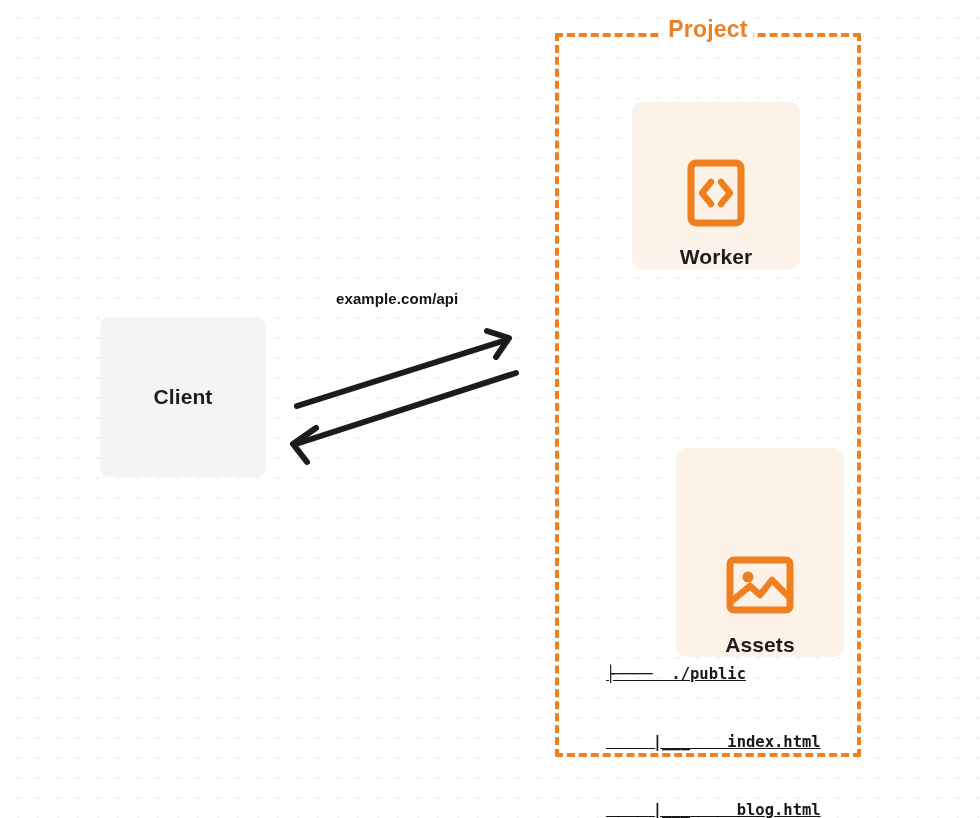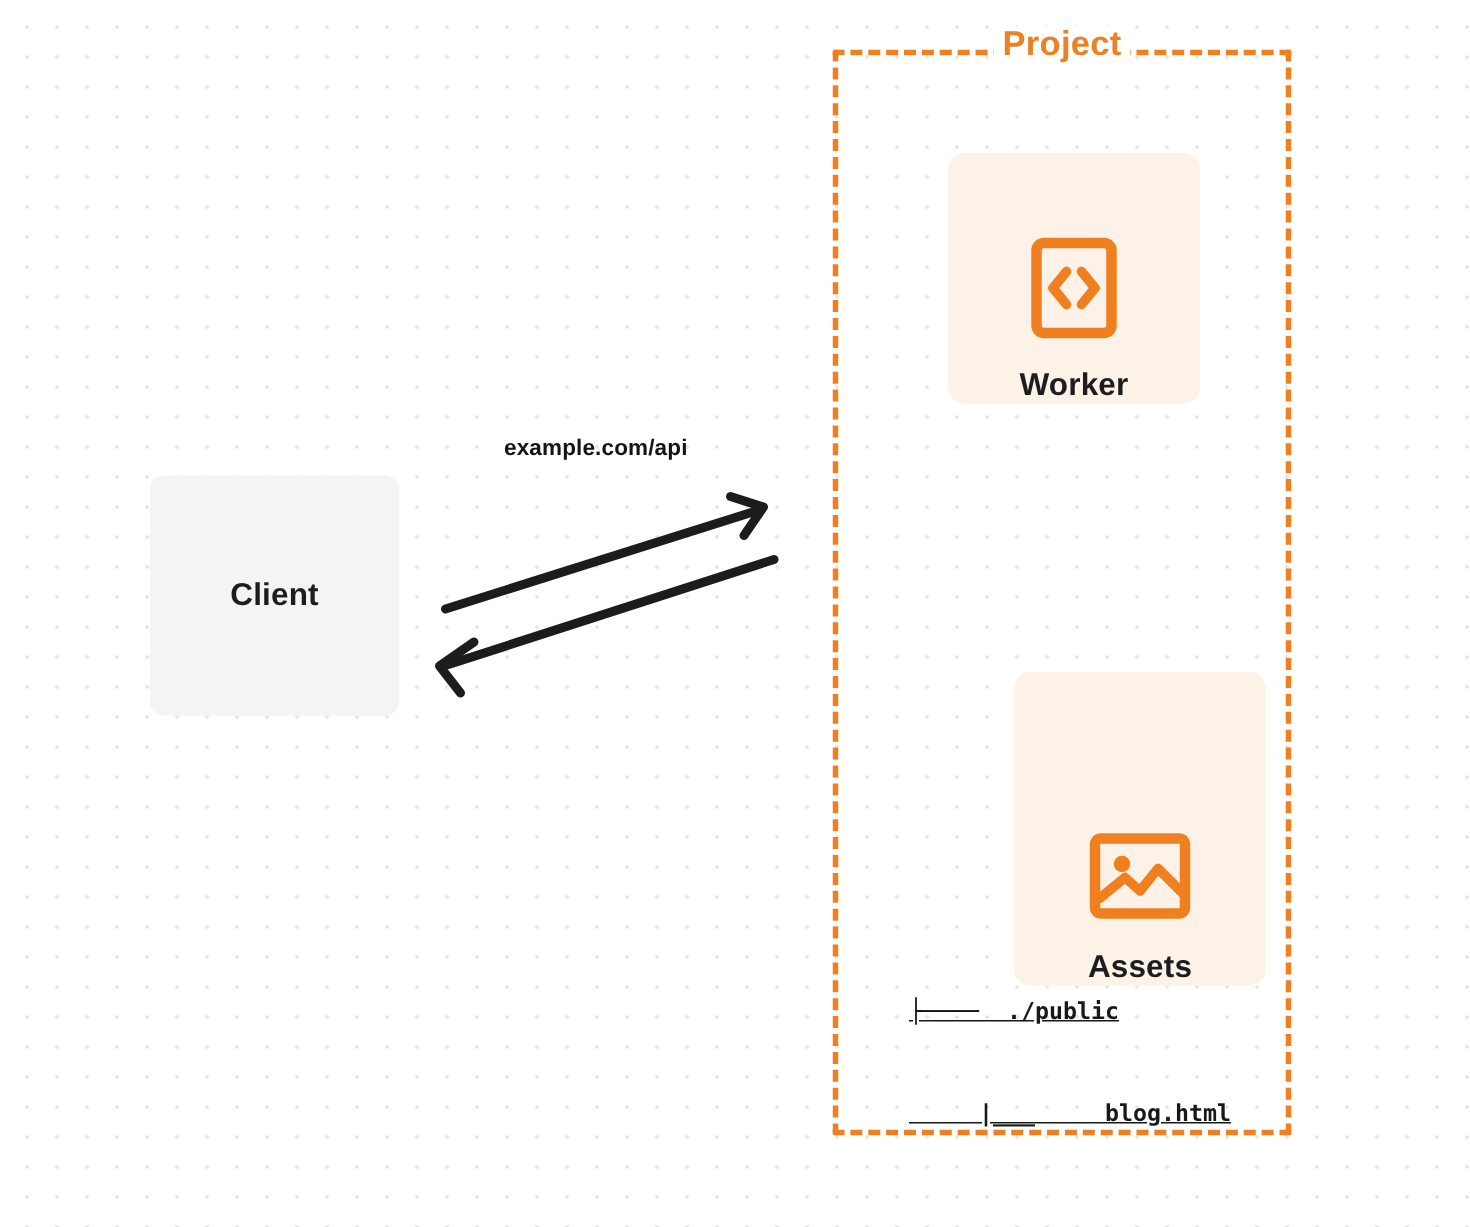--- a/index.html
+++ b/index.html
@@ -194,17 +194,18 @@
         <rect x="4" y="5" width="60" height="50" rx="4" ry="4" fill="none" stroke="#f0801f" stroke-width="7"></rect>
         <circle cx="22" cy="22" r="5.5" fill="#f0801f"></circle>
         <polyline points="7,45 24,31 34,40 46,25 64,43" fill="none" stroke="#f0801f" stroke-width="6.5" stroke-linecap="round" stroke-linejoin="round"></polyline>
       </svg>
     </span>
     <span class="card-label">Assets</span>
   </div>
 
   <div id="asset-file-tree">
     <span class="tree-row">├────  ./public</span>
+    <span class="tree-row">     |___    index.html</span>
     <span class="tree-row">     |___     blog.html</span>
     
   </div>
 
 </div>
 
 </body></html>

